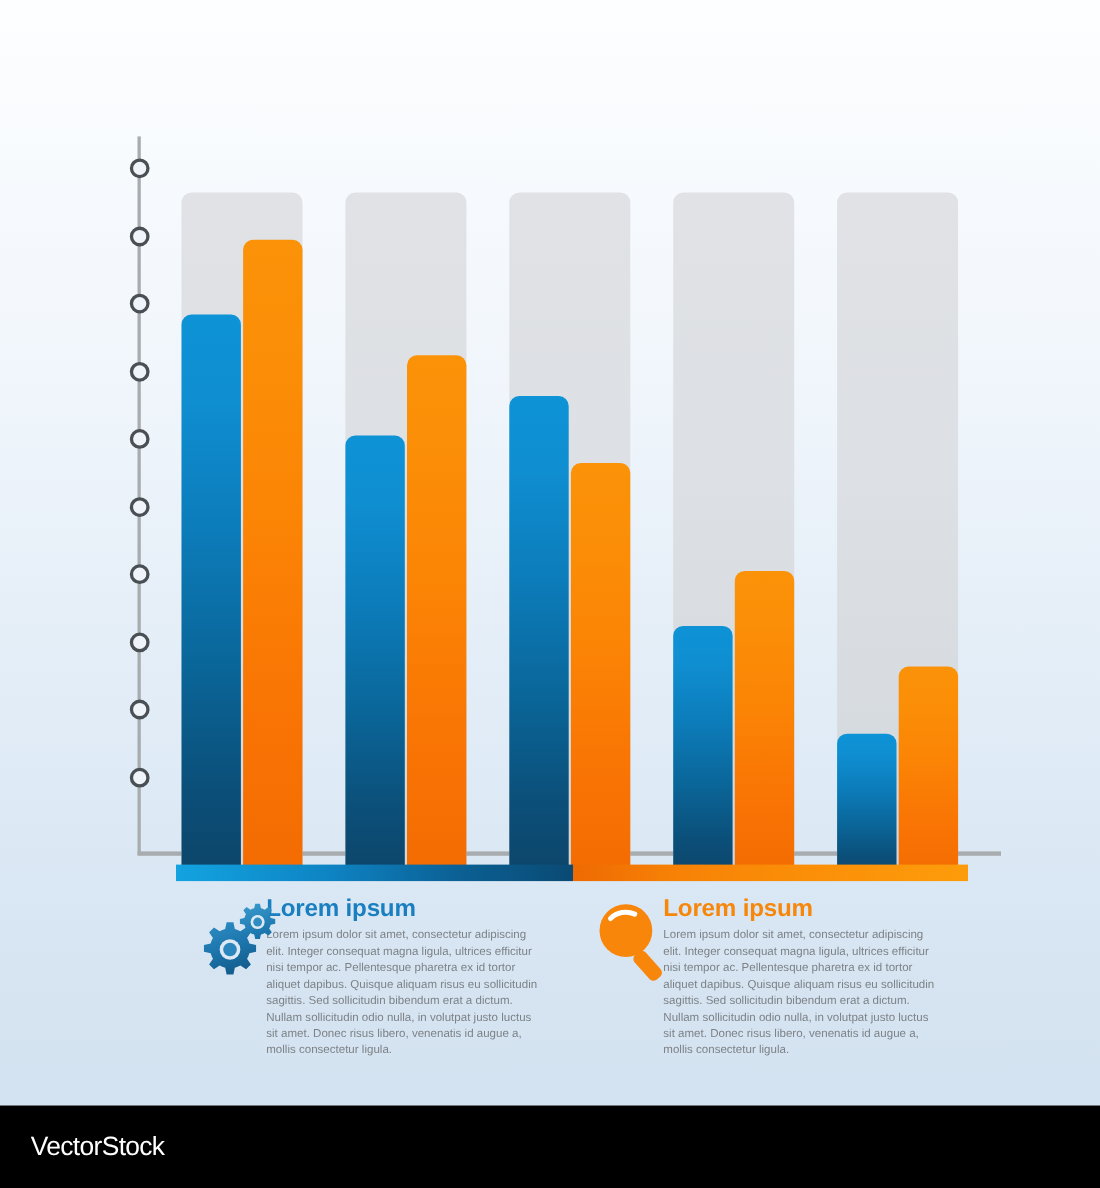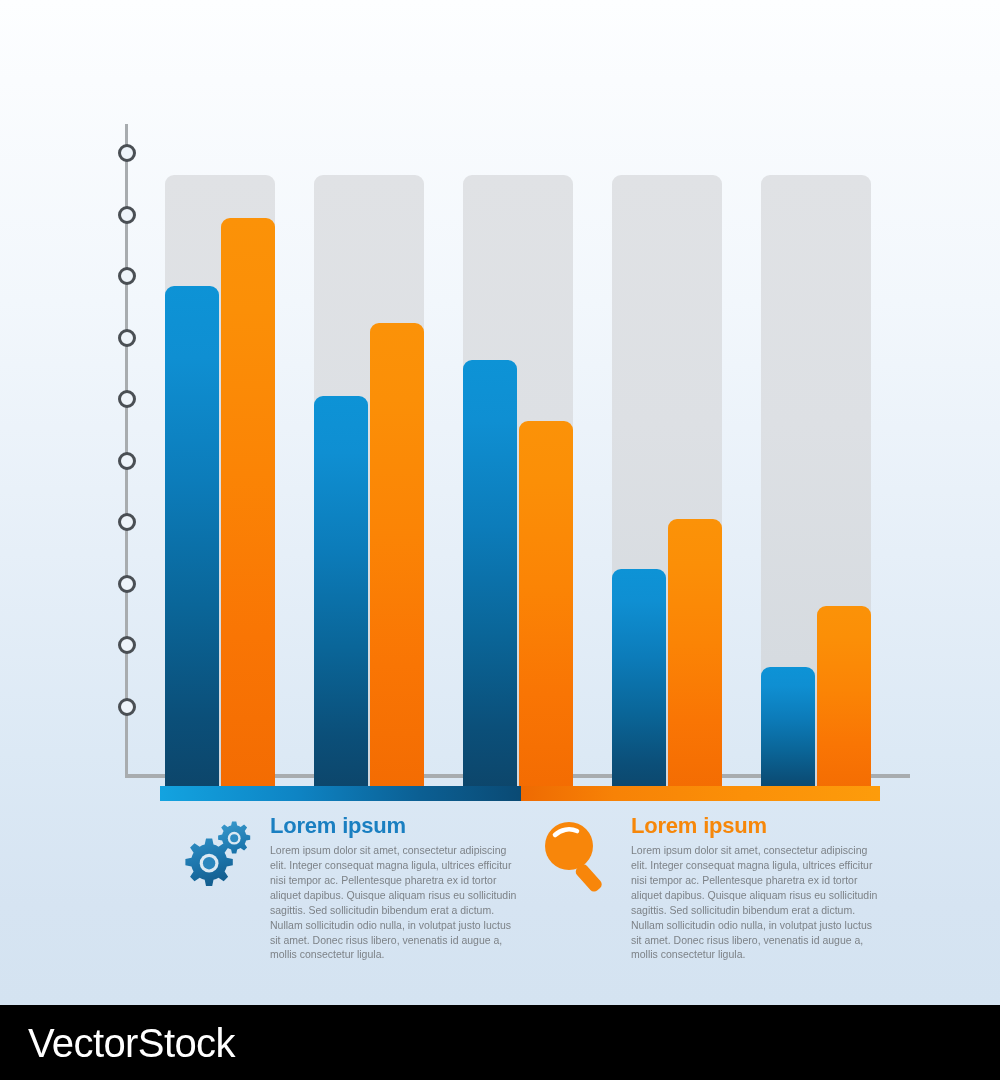--- a/index.html
+++ b/index.html
@@ -73,41 +73,41 @@
     left:521px; width:359px;
     background:linear-gradient(to right, #ee6a02 0%, #f78206 26%, #fb9008 62%, #fd9c0b 100%);
   }
 
   .legend-col { position:absolute; top:28px; width:360px; }
   .legend-col.c1 { left:160px; }
   .legend-col.c2 { left:521px; }
   .legend-inner { position:relative; }
 
   .lg-icon { position:absolute; left:15px; top:2px; width:78px; height:78px; }
-  .lg-body { margin-left:110px; }
+  .lg-body { margin-left:82px; }
 
   .lg-title {
     font-size:22px; font-weight:bold; line-height:1.05;
     margin-bottom:6px; letter-spacing:-.2px;
   }
   .lg-title.blue { color:#1a7fc1; }
   .lg-title.orange { color:#f6870a; }
   .lg-text {
     font-size:10.5px; line-height:1.42; color:#7d8287;
     width:250px;
   }
 
   
   #footer {
     position:absolute; left:0; top:1005px;
     width:1000px; height:75px; background:#000000;
   }
   #footer .fl {
     position:absolute; left:28px; top:50%; transform:translateY(-50%);
-    color:#ffffff; font-size:40px; letter-spacing:-.6px;
+    color:#ffffff; font-size:24px; letter-spacing:-.6px;
   }
   #footer .fr {
     position:absolute; right:24px; top:50%; transform:translateY(-50%);
     color:#ffffff; font-size:22px; letter-spacing:-.3px;
   }
 </style>
 </head>
 <body>
 
 <div id="stage">

